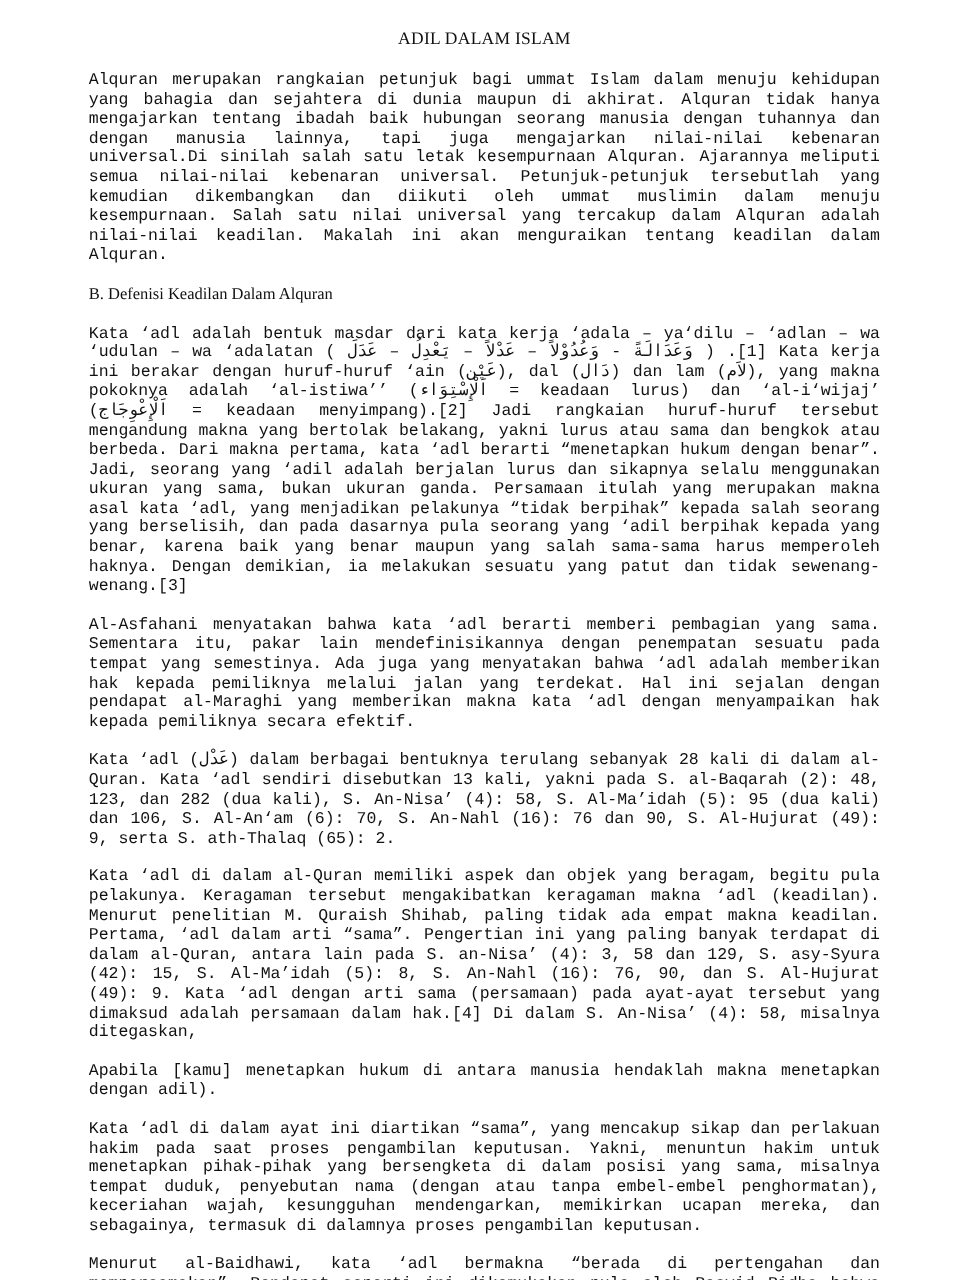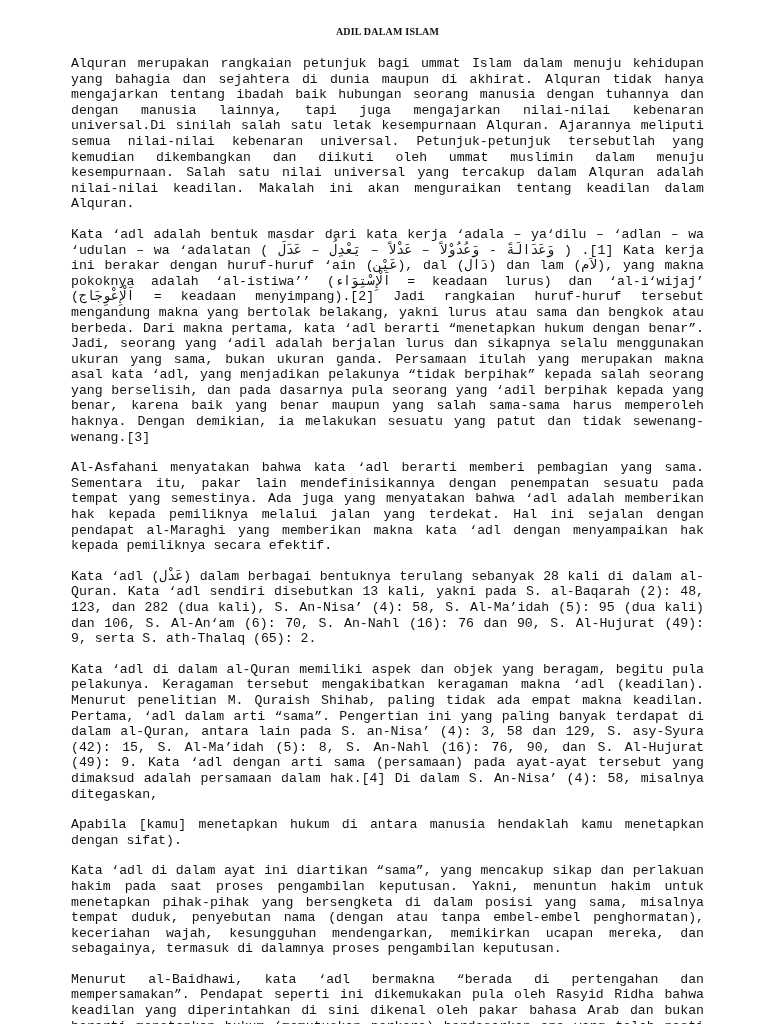--- a/index.html
+++ b/index.html
@@ -16,22 +16,22 @@
     color: #111111;
   }
   .page {
     position: absolute;
     left: 71px;
     top: 24px;
     width: 633px;
   }
   .title {
     text-align: center;
-    font-weight: bold;
-    font-size: 10px;
+    font-weight: normal;
+    font-size: 14px;
     line-height: 16px;
     margin: 0 0 16px 0;
     letter-spacing: 0.2px;
   }
   .para {
     font-size: 13.2px;
     line-height: 15.6px;
     text-align: justify;
     margin: 0 0 15px 0;
     font-family: Liberation Mono, monospace;
@@ -53,25 +53,26 @@
   }
 </style>
 </head>
 <body>
 
 <div class="page">
   <div class="title">ADIL DALAM ISLAM</div>
 
   <p class="para">Alquran merupakan rangkaian petunjuk bagi ummat Islam dalam menuju kehidupan yang bahagia dan sejahtera di dunia maupun di akhirat. Alquran tidak hanya mengajarkan tentang ibadah baik hubungan seorang manusia dengan tuhannya dan dengan manusia lainnya, tapi juga mengajarkan nilai-nilai kebenaran universal.Di sinilah salah satu letak kesempurnaan Alquran. Ajarannya meliputi semua nilai-nilai kebenaran universal. Petunjuk-petunjuk tersebutlah yang kemudian dikembangkan dan diikuti oleh ummat muslimin dalam menuju kesempurnaan. Salah satu nilai universal yang tercakup dalam Alquran adalah nilai-nilai keadilan. Makalah ini akan menguraikan tentang keadilan dalam Alquran.</p>
 
+  <p class="heading">B. Defenisi Keadilan Dalam Alquran</p>
 
   <p class="para">Kata ‘adl adalah bentuk masdar dari kata kerja ‘adala – ya‘dilu – ‘adlan – wa ‘udulan – wa ‘adalatan ( وَعَدَالَةً - وَعُدُوْلاً – عَدْلاً – يَعْدِلُ – عَدَلَ ) .[1] Kata kerja ini berakar dengan huruf-huruf ‘ain (عَيْن), dal (دَال) dan lam (لاَم), yang makna pokoknya adalah ‘al-istiwa’’ (اَلْإِسْتِوَاء = keadaan lurus) dan ‘al-i‘wijaj’ (اَلْإِعْوِجَاج = keadaan menyimpang).[2] Jadi rangkaian huruf-huruf tersebut mengandung makna yang bertolak belakang, yakni lurus atau sama dan bengkok atau berbeda. Dari makna pertama, kata ‘adl berarti “menetapkan hukum dengan benar”. Jadi, seorang yang ‘adil adalah berjalan lurus dan sikapnya selalu menggunakan ukuran yang sama, bukan ukuran ganda. Persamaan itulah yang merupakan makna asal kata ‘adl, yang menjadikan pelakunya “tidak berpihak” kepada salah seorang yang berselisih, dan pada dasarnya pula seorang yang ‘adil berpihak kepada yang benar, karena baik yang benar maupun yang salah sama-sama harus memperoleh haknya. Dengan demikian, ia melakukan sesuatu yang patut dan tidak sewenang-wenang.[3]</p>
   <p class="para">Al-Asfahani menyatakan bahwa kata ‘adl berarti memberi pembagian yang sama. Sementara itu, pakar lain mendefinisikannya dengan penempatan sesuatu pada tempat yang semestinya. Ada juga yang menyatakan bahwa ‘adl adalah memberikan hak kepada pemiliknya melalui jalan yang terdekat. Hal ini sejalan dengan pendapat al-Maraghi yang memberikan makna kata ‘adl dengan menyampaikan hak kepada pemiliknya secara efektif.</p>
   <p class="para">Kata ‘adl (عَدْل) dalam berbagai bentuknya terulang sebanyak 28 kali di dalam al-Quran. Kata ‘adl sendiri disebutkan 13 kali, yakni pada S. al-Baqarah (2): 48, 123, dan 282 (dua kali), S. An-Nisa’ (4): 58, S. Al-Ma’idah (5): 95 (dua kali) dan 106, S. Al-An‘am (6): 70, S. An-Nahl (16): 76 dan 90, S. Al-Hujurat (49): 9, serta S. ath-Thalaq (65): 2.</p>
   <p class="para">Kata ‘adl di dalam al-Quran memiliki aspek dan objek yang beragam, begitu pula pelakunya. Keragaman tersebut mengakibatkan keragaman makna ‘adl (keadilan). Menurut penelitian M. Quraish Shihab, paling tidak ada empat makna keadilan. Pertama, ‘adl dalam arti “sama”. Pengertian ini yang paling banyak terdapat di dalam al-Quran, antara lain pada S. an-Nisa’ (4): 3, 58 dan 129, S. asy-Syura (42): 15, S. Al-Ma’idah (5): 8, S. An-Nahl (16): 76, 90, dan S. Al-Hujurat (49): 9. Kata ‘adl dengan arti sama (persamaan) pada ayat-ayat tersebut yang dimaksud adalah persamaan dalam hak.[4] Di dalam S. An-Nisa’ (4): 58, misalnya ditegaskan,</p>
 
 
-  <p class="para">Apabila [kamu] menetapkan hukum di antara manusia hendaklah kamu menetapkan dengan sifat).</p>
+  <p class="para">Apabila [kamu] menetapkan hukum di antara manusia hendaklah makna menetapkan dengan adil).</p>
 
   <p class="para">Kata ‘adl di dalam ayat ini diartikan “sama”, yang mencakup sikap dan perlakuan hakim pada saat proses pengambilan keputusan. Yakni, menuntun hakim untuk menetapkan pihak-pihak yang bersengketa di dalam posisi yang sama, misalnya tempat duduk, penyebutan nama (dengan atau tanpa embel-embel penghormatan), keceriahan wajah, kesungguhan mendengarkan, memikirkan ucapan mereka, dan sebagainya, termasuk di dalamnya proses pengambilan keputusan.</p>
   <p class="para">Menurut al-Baidhawi, kata ‘adl bermakna “berada di pertengahan dan mempersamakan”. Pendapat seperti ini dikemukakan pula oleh Rasyid Ridha bahwa keadilan yang diperintahkan di sini dikenal oleh pakar bahasa Arab dan bukan berarti menetapkan hukum (memutuskan perkara) berdasarkan apa yang telah pasti di dalam agama. Sejalan dengan pendapat ini, Sayyid Quthub menyatakan bahwa dasar persamaan itu adalah sifat kemanusiaan yang dimiliki setiap manusia. Ini berimplikasi pada persamaan hak karena mereka sama-sama manusia. Dengan begitu, keadilan adalah hak setiap manusia dan dengan sebab sifatnya sebagai manusia menjadi dasar keadilan dalam ajaran-ajaran ketuhanan.</p>
 
 </div>
 
 </body></html>

